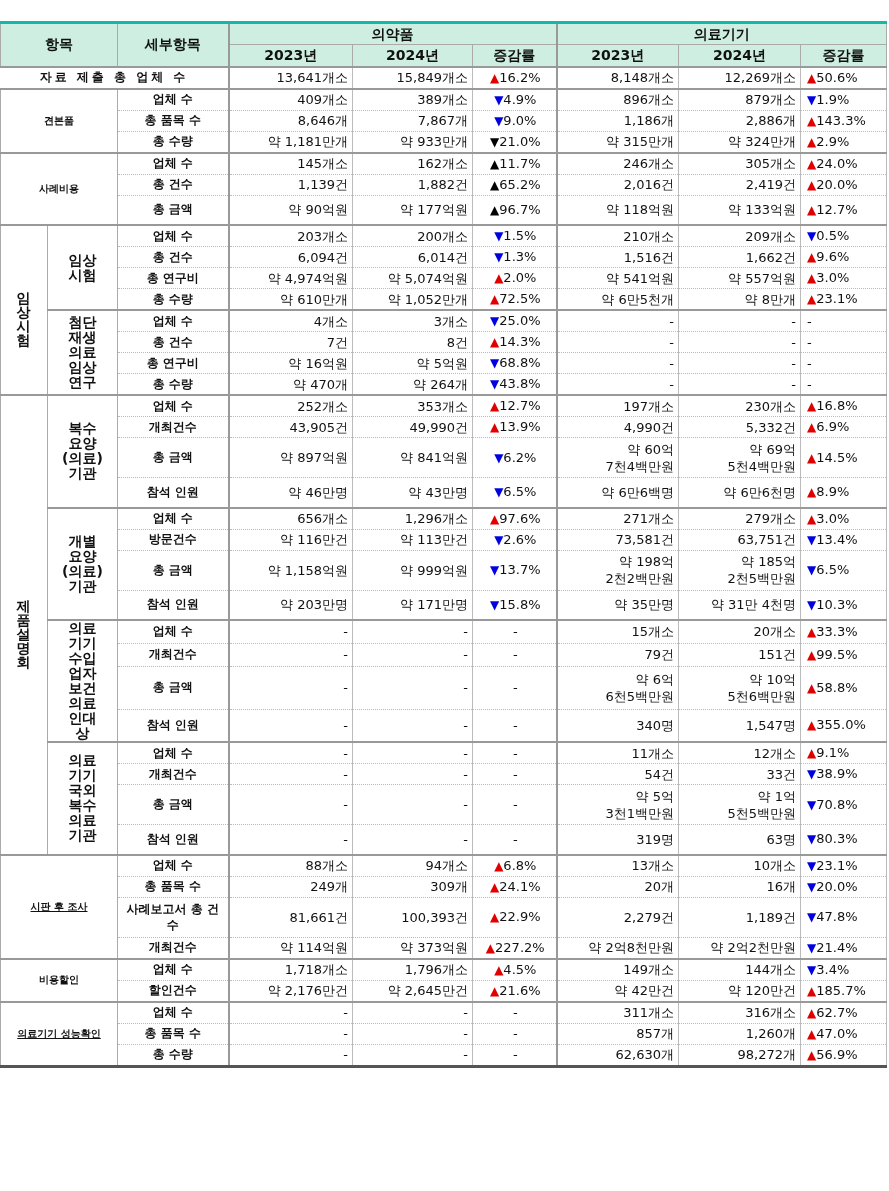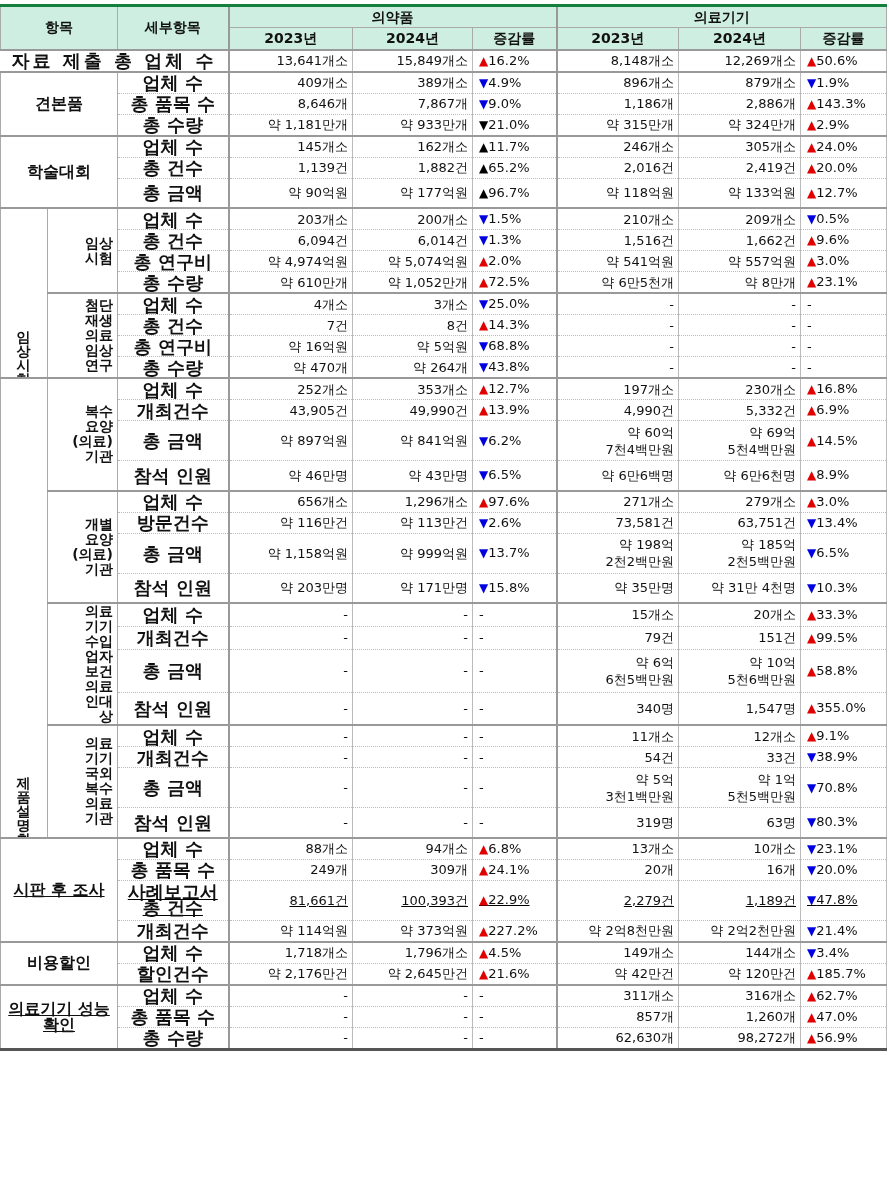--- a/index.html
+++ b/index.html
@@ -1,26 +1,26 @@
 <!DOCTYPE html>
 <html><head>
 <meta charset="utf-8">
 <style>
   html,body{margin:0;padding:0;background:#fff;}
   body{width:889px;height:1191px;overflow:hidden;font-family:"DejaVu Sans","Liberation Sans",sans-serif;}
-  table{border-collapse:collapse;table-layout:fixed;width:886px;margin-top:4px;border-top:3px solid #15803d;border-bottom:3px solid #555;}
+  table{border-collapse:collapse;table-layout:fixed;width:886px;margin-top:21px;border-top:3px solid #14b8a6;border-bottom:3px solid #555;}
   td,th{padding:0 4px;font-size:13px;color:#111;line-height:17px;height:20px;white-space:nowrap;overflow:hidden;}
   th{background:#cdeee0;font-weight:bold;font-size:14px;text-align:center;border:1px solid #aaa;}
   .hdr-top{height:22px;}
-  .lbl{font-weight:bold;text-align:center;font-size:16px;border-left:1px solid #aaa;border-right:1px solid #aaa;}
-  .vlbl{font-weight:bold;text-align:right;font-size:14px;white-space:normal;line-height:15px;border-left:1px solid #aaa;border-right:1px solid #aaa;}
-  .sub{font-weight:bold;text-align:center;font-size:18px;border-right:2px solid #999;}
+  .lbl{font-weight:bold;text-align:center;font-size:10px;border-left:1px solid #aaa;border-right:1px solid #aaa;}
+  .vlbl{font-weight:bold;text-align:center;font-size:14px;white-space:normal;line-height:15px;border-left:1px solid #aaa;border-right:1px solid #aaa;}
+  .sub{font-weight:bold;text-align:center;font-size:12px;border-right:2px solid #999;}
   .num{text-align:right;border-right:1px solid #bbb;}
   .chg{text-align:left;border-right:1px solid #bbb;padding-left:6px;}
-  .chg.last{border-right:2px solid #999;}
+  .chg.last{border-right:2px solid #999;text-align:center;}
   tr.row td{border-top:1px dotted #bbb;}
   tr.grp td{border-top:2px solid #999;}
   .up{color:#e00000;}
   .down{color:#0000e0;}
   .blk{color:#000;}
   .arrow{font-size:12px;}
 </style>
 </head>
 <body>
 
@@ -84,21 +84,21 @@
       <tr class="row">
         <td class="sub">총 수량</td>
         <td class="num">약 1,181만개</td>
         <td class="num">약 933만개</td>
         <td class="chg last"><span class="arrow blk">▼</span><span>21.0%</span></td>
         <td class="num">약 315만개</td>
         <td class="num">약 324만개</td>
         <td class="chg"><span class="arrow up">▲</span><span>2.9%</span></td>
       </tr>
       <tr class="grp">
-        <td class="lbl" rowspan="3" colspan="2">학술대회</td>
+        <td class="lbl" rowspan="3" colspan="2">사례비용</td>
         <td class="sub">업체 수</td>
         <td class="num">145개소</td>
         <td class="num">162개소</td>
         <td class="chg last"><span class="arrow blk">▲</span><span>11.7%</span></td>
         <td class="num">246개소</td>
         <td class="num">305개소</td>
         <td class="chg"><span class="arrow up">▲</span><span>24.0%</span></td>
       </tr>
       <tr class="row">
         <td class="sub">총 건수</td>
@@ -413,21 +413,21 @@
       </tr>
       <tr class="row">
         <td class="sub">총 품목 수</td>
         <td class="num">249개</td>
         <td class="num">309개</td>
         <td class="chg last"><span class="arrow up">▲</span><span>24.1%</span></td>
         <td class="num">20개</td>
         <td class="num">16개</td>
         <td class="chg"><span class="arrow down">▼</span><span>20.0%</span></td>
       </tr>
-      <tr class="row" style="height: 40px; text-decoration: underline;">
+      <tr class="row" style="height: 40px;">
         <td class="sub" style="white-space: normal; line-height: 16px;">사례보고서 총 건수</td>
         <td class="num">81,661건</td>
         <td class="num">100,393건</td>
         <td class="chg last"><span class="arrow up">▲</span><span>22.9%</span></td>
         <td class="num">2,279건</td>
         <td class="num">1,189건</td>
         <td class="chg"><span class="arrow down">▼</span><span>47.8%</span></td>
       </tr>
       <tr class="row">
         <td class="sub">개최건수</td>

